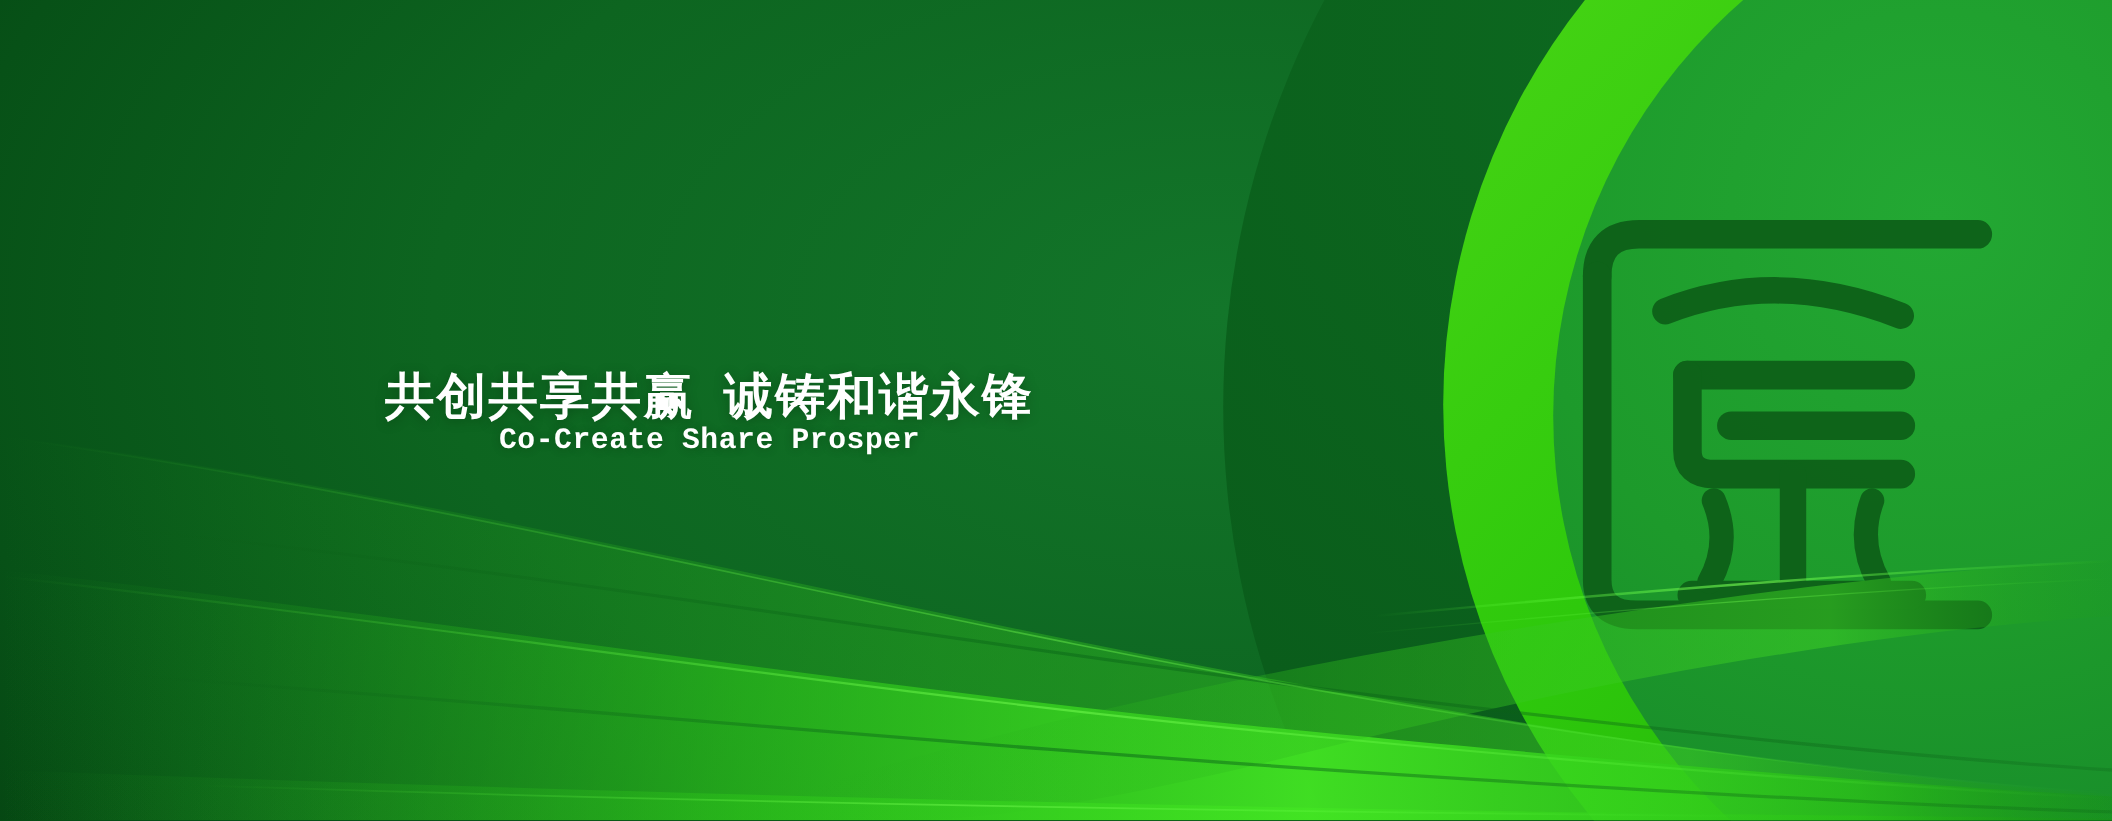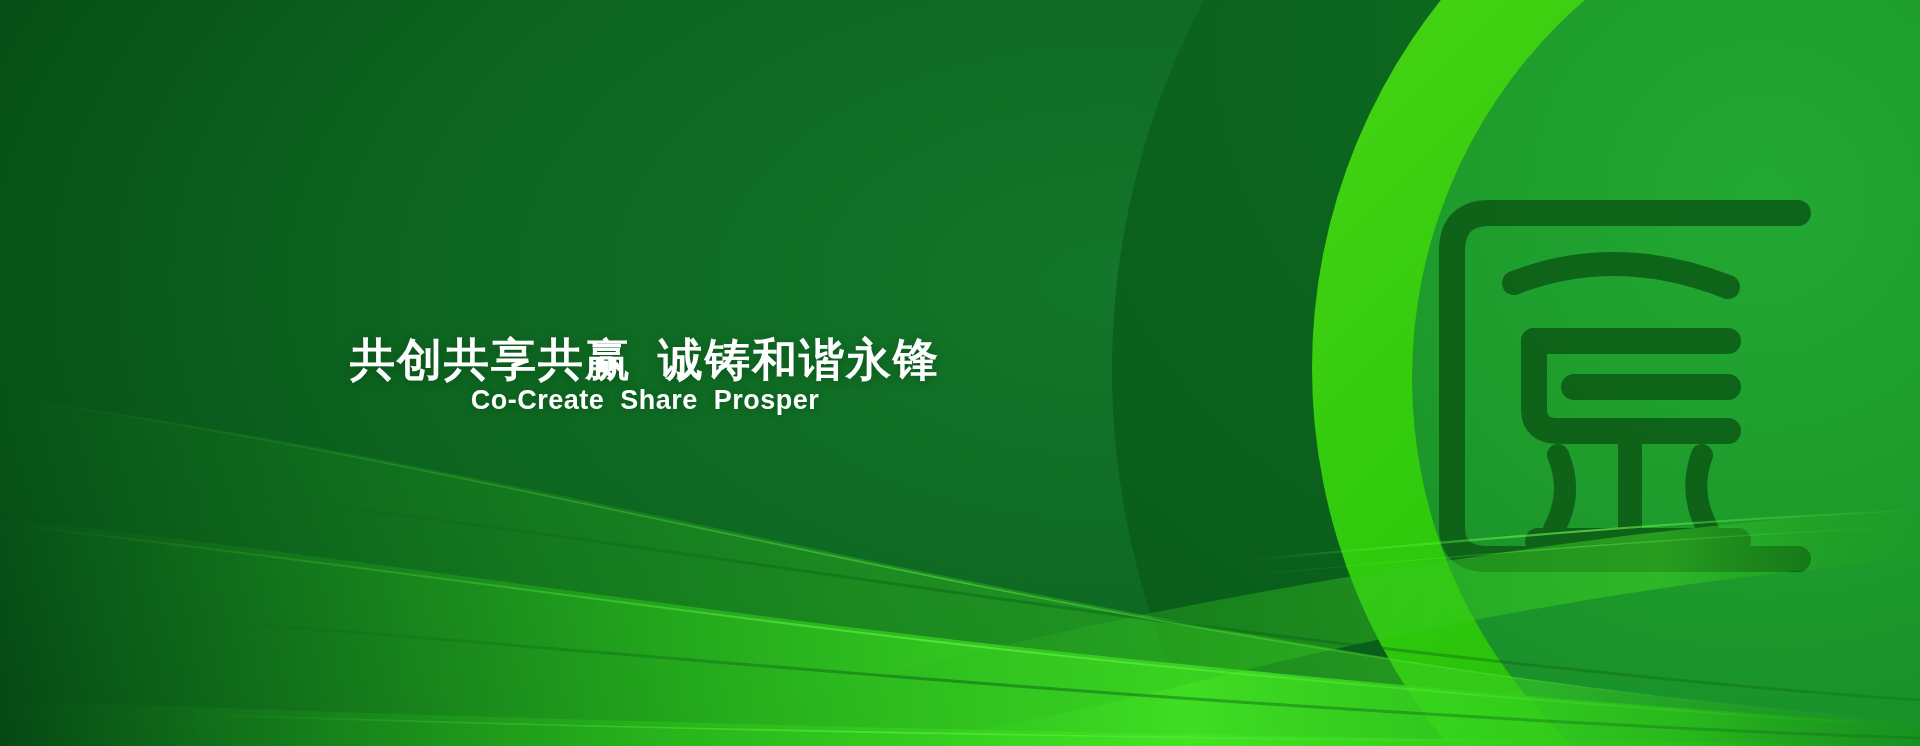--- a/index.html
+++ b/index.html
@@ -66,20 +66,21 @@
     text-shadow:0 2px 10px rgba(0,40,8,.35);
   }
   .headline .gap{ display:inline-block; width:26px; }
   .subtitle{
     color:#ffffff;
     font-size:27px;
     font-weight:bold;
     letter-spacing:.5px;
     white-space:nowrap;
     text-shadow:0 1px 8px rgba(0,40,8,.30);
+    font-family:Liberation Mono, monospace;
   }
   .subtitle .sgap{ display:inline-block; width:16px; }
 </style>
 </head>
 <body>
 
 <div class="banner">
 
   <div class="ring ring-outer"></div>
   <div class="ring ring-bright"></div>

